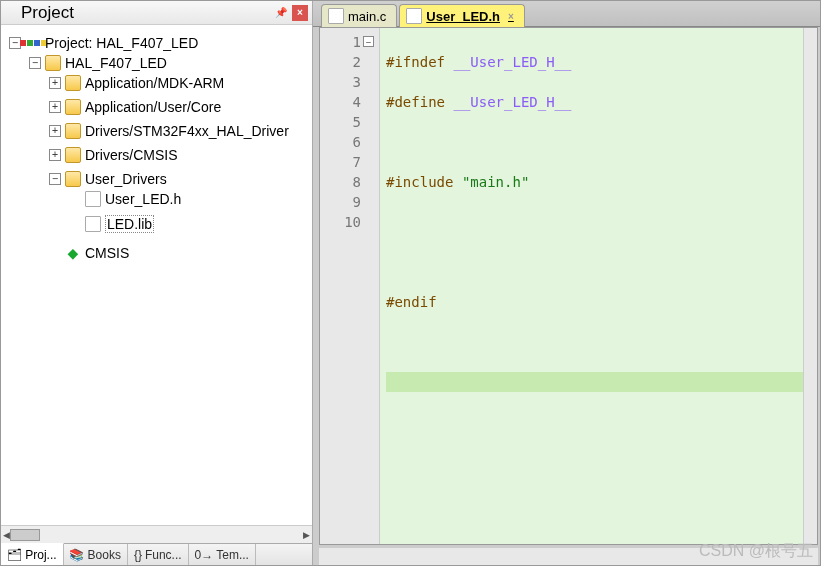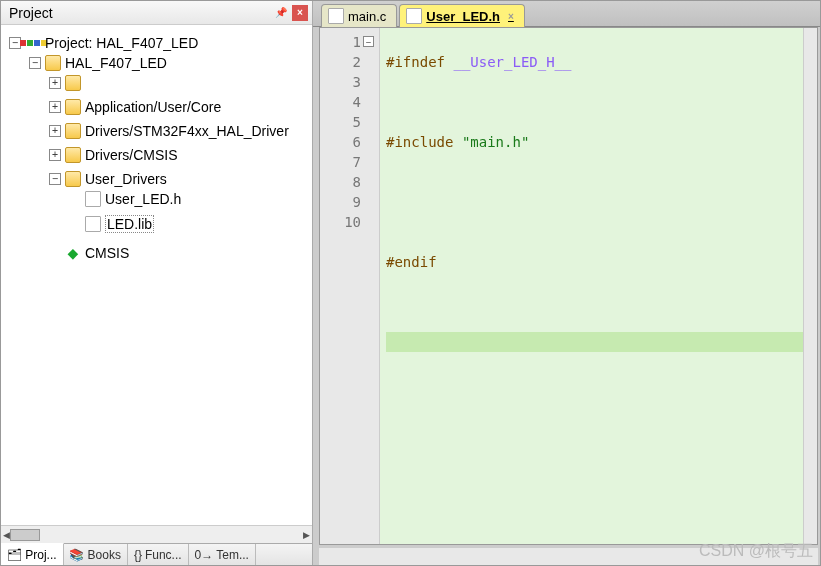--- a/index.html
+++ b/index.html
@@ -24,21 +24,21 @@
       background: #fff;
     }
     .panel-header {
       display: flex;
       align-items: center;
       height: 24px;
       padding: 0 4px 0 8px;
       border-bottom: 1px solid #ccc;
       background: linear-gradient(#f8f8f8,#e8e8e8);
     }
-    .panel-title { flex: 1; font-size: 14px; color: #000; }
+    .panel-title { flex: 1; font-size: 17px; color: #000; margin-left: 12px; }
     .panel-btn {
       width: 16px; height: 16px; margin-left: 2px;
       display: flex; align-items: center; justify-content: center;
       font-size: 10px; color: #555;
     }
     .panel-btn.close { background:#d9534f; color:#fff; font-weight:bold; }
     .tree-wrap {
       flex: 1;
       overflow: auto;
       padding: 6px 0 6px 4px;
@@ -185,20 +185,21 @@
               <div class="row">
                 <span class="expander">−</span>
                 <span class="ico folder open"></span>
                 <span class="node-label">HAL_F407_LED</span>
               </div>
               <ul>
                 <li>
                     <div class="row">
                   <span class="expander">+</span>
                   <span class="ico folder"></span>
+                  <span class="node-label">Application/MDK-ARM</span>
                 </div>
                   </li>
                 <li>
                     <div class="row">
                   <span class="expander">+</span>
                   <span class="ico folder"></span>
                   <span class="node-label">Application/User/Core</span>
                 </div>
                   </li>
                 <li>
@@ -303,20 +304,21 @@
         <div class="ln">7</div>
         <div class="ln">8</div>
         <div class="ln">9</div>
         <div class="ln">10</div>
         <div class="fold-col">
           <div class="fold-box">−</div>
         </div>
       </div>
       <div class="code">
 <div class="line"><span class="k-prep">#ifndef</span> <span class="k-macro">__User_LED_H__</span></div>
+<div class="line"><span class="k-prep">#define</span> <span class="k-macro">__User_LED_H__</span></div>
 <div class="line"></div>
 <div class="line"><span class="k-prep">#include</span> <span class="k-str">"main.h"</span></div>
 <div class="line"></div>
 <div class="line"></div>
 <div class="line"><span class="k-prep">#endif</span></div>
 <div class="line"></div>
 <div class="line current"></div>
       </div>
       <div class="right-margin"></div>
     </div>

